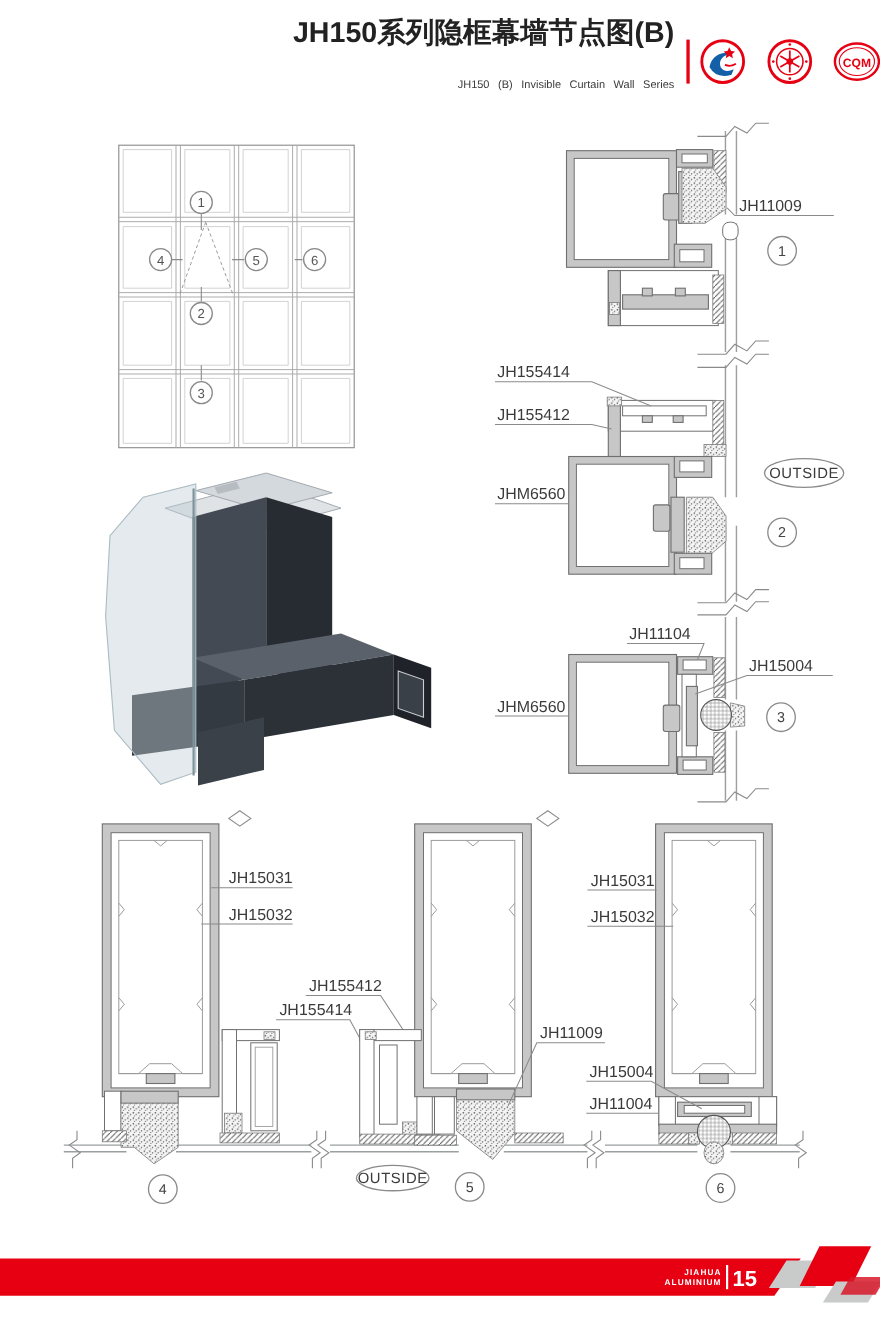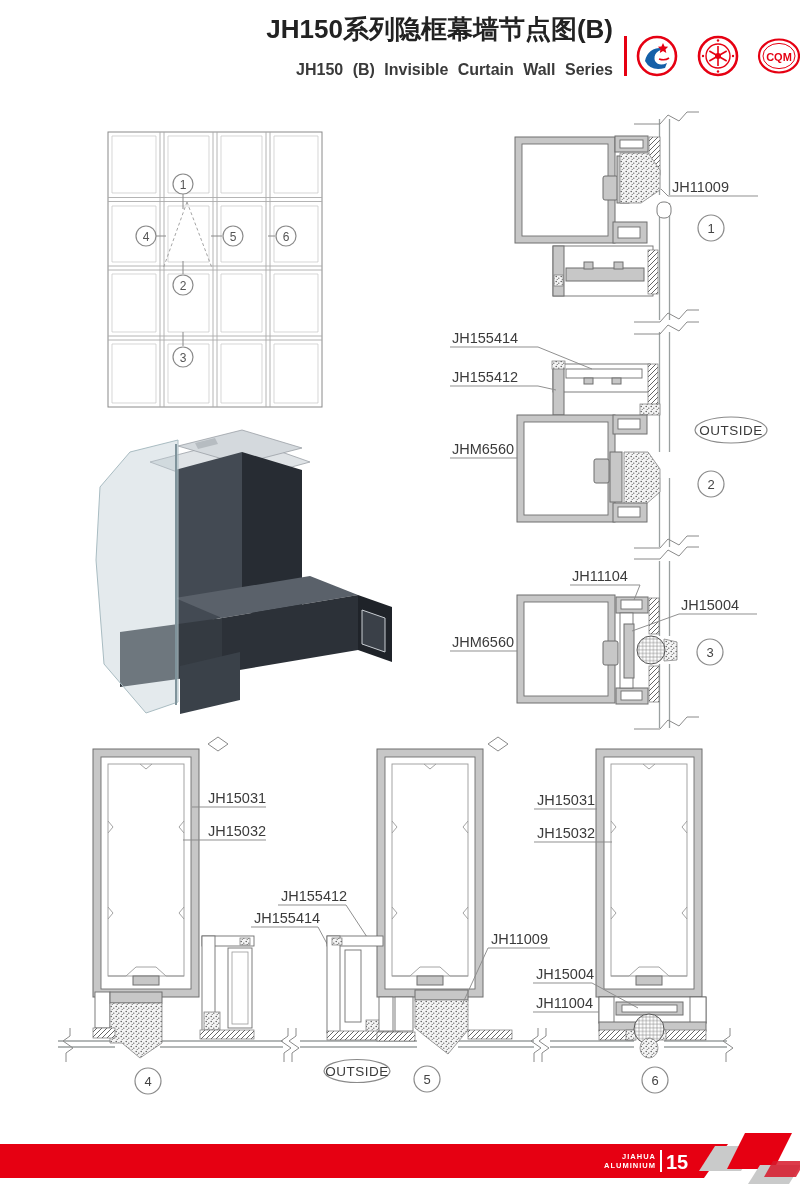--- a/index.html
+++ b/index.html
@@ -1,21 +1,21 @@
 <!DOCTYPE html>
 <html><head>
 <meta charset="utf-8">
 <style>
   html,body{margin:0;padding:0;background:#fff;}
   .page{position:relative;width:800px;height:1200px;background:#fff;overflow:hidden;
         font-family:"Liberation Sans","DejaVu Sans",sans-serif;}
   
   .hdr-title{position:absolute;top:12px;right:187px;font-size:26px;font-weight:bold;
              color:#222;white-space:nowrap;letter-spacing:0px;}
-  .hdr-sub{position:absolute;top:61px;right:187px;font-size:16px;font-weight:bold;
+  .hdr-sub{position:absolute;top:72px;right:187px;font-size:10px;font-weight:normal;
            color:#3a3a3a;word-spacing:5px;white-space:nowrap;}
   .hdr-bar{position:absolute;top:36px;left:624px;width:3px;height:40px;background:#e60012;}
   .logos{position:absolute;top:31px;left:633px;}
   
   .draw{position:absolute;left:0;top:0;}
   svg text{font-family:"Liberation Sans","DejaVu Sans",sans-serif;}
   .lbl{font-size:14.5px;fill:#3b3b3b;}
   .num{font-size:13px;fill:#444;text-anchor:middle;}
   .mnum{font-size:12px;fill:#555;text-anchor:middle;}
   .out{font-size:13.5px;fill:#3b3b3b;text-anchor:middle;letter-spacing:.5px;}

